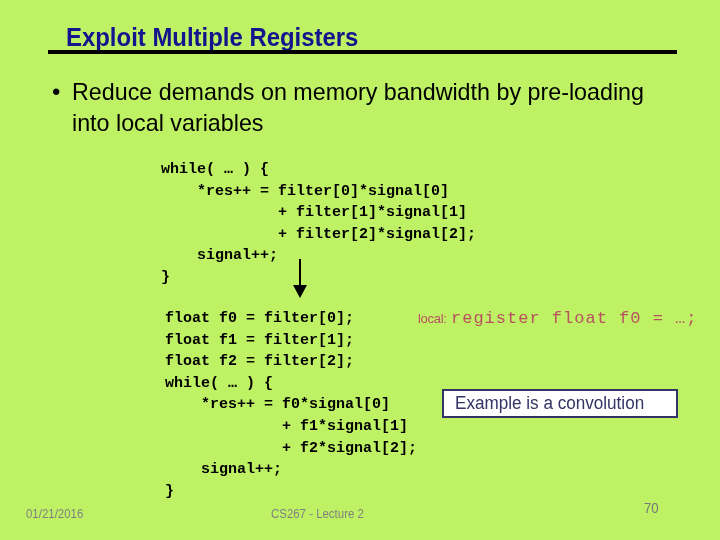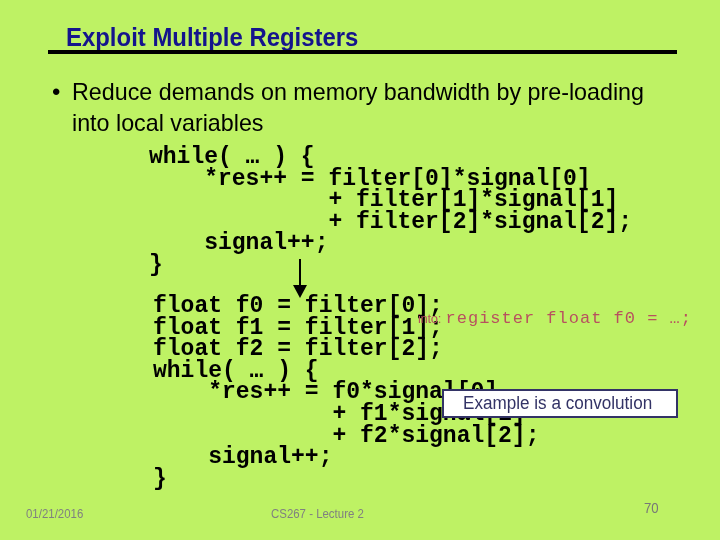--- a/index.html
+++ b/index.html
@@ -19,43 +19,43 @@
   .bullet-marker{
     position:absolute;left:52px;top:76px;
     font-size:24px;line-height:31px;color:#000000;
   }
   .bullet-text{
     position:absolute;left:72px;top:76px;width:620px;
     font-size:24px;line-height:31px;color:#000000;
     transform:scaleX(0.97);transform-origin:left top;
   }
   .code{
-    position:absolute;margin:4px;
+    position:absolute;margin:16px;
     font-family:"Liberation Mono","DejaVu Sans Mono",monospace;
-    font-size:23px;line-height:21.6px;font-weight:bold;color:#000000;
+    font-size:15px;line-height:21.6px;font-weight:bold;color:#000000;
     white-space:pre;
   }
   .code-before{left:145px;top:143px;}
   .code-after{left:149px;top:292px;}
   .arrow{position:absolute;left:289px;top:258px;}
   .also-note{
     position:absolute;left:418px;top:309px;white-space:nowrap;color:#b8505f;
   }
   .also-label{
     font-family:"Liberation Sans",sans-serif;font-size:13px;
     letter-spacing:-0.3px;vertical-align:baseline;
   }
   .also-code{
     font-family:"Liberation Mono","DejaVu Sans Mono",monospace;
     font-size:17px;letter-spacing:1px;vertical-align:baseline;margin-top:40px;
   }
   .callout-box{
     position:absolute;left:442px;top:389px;width:236px;height:29px;
     box-sizing:border-box;border:2px solid #333366;background:#ffffff;
-    display:flex;align-items:center;padding-left:19px;
+    display:flex;align-items:center;padding-left:11px;
   }
   .callout-text{
     font-size:18px;color:#333366;white-space:nowrap;
     transform:scaleX(0.95);transform-origin:left center;
   }
   .footer{
     position:absolute;color:#808080;font-size:13px;
     transform:scaleX(0.88);transform-origin:left top;white-space:nowrap;
   }
   .footer-date{left:26px;top:506px;}
@@ -91,21 +91,21 @@
 float f1 = filter[1];
 float f2 = filter[2];
 while( … ) {
     *res++ = f0*signal[0]
              + f1*signal[1]
              + f2*signal[2];
     signal++;
 }</pre>
 
   <div class="also-note">
-    <span class="also-label">into:</span>
+    <span class="also-label">local:</span>
     <span class="also-code">register float f0 = …;</span>
   </div>
 
   <div class="callout-box">
     <span class="callout-text">Example is a convolution</span>
   </div>
 
   <div class="footer footer-date">01/21/2016</div>
 
   <div class="footer footer-course">CS267 - Lecture 2</div>

